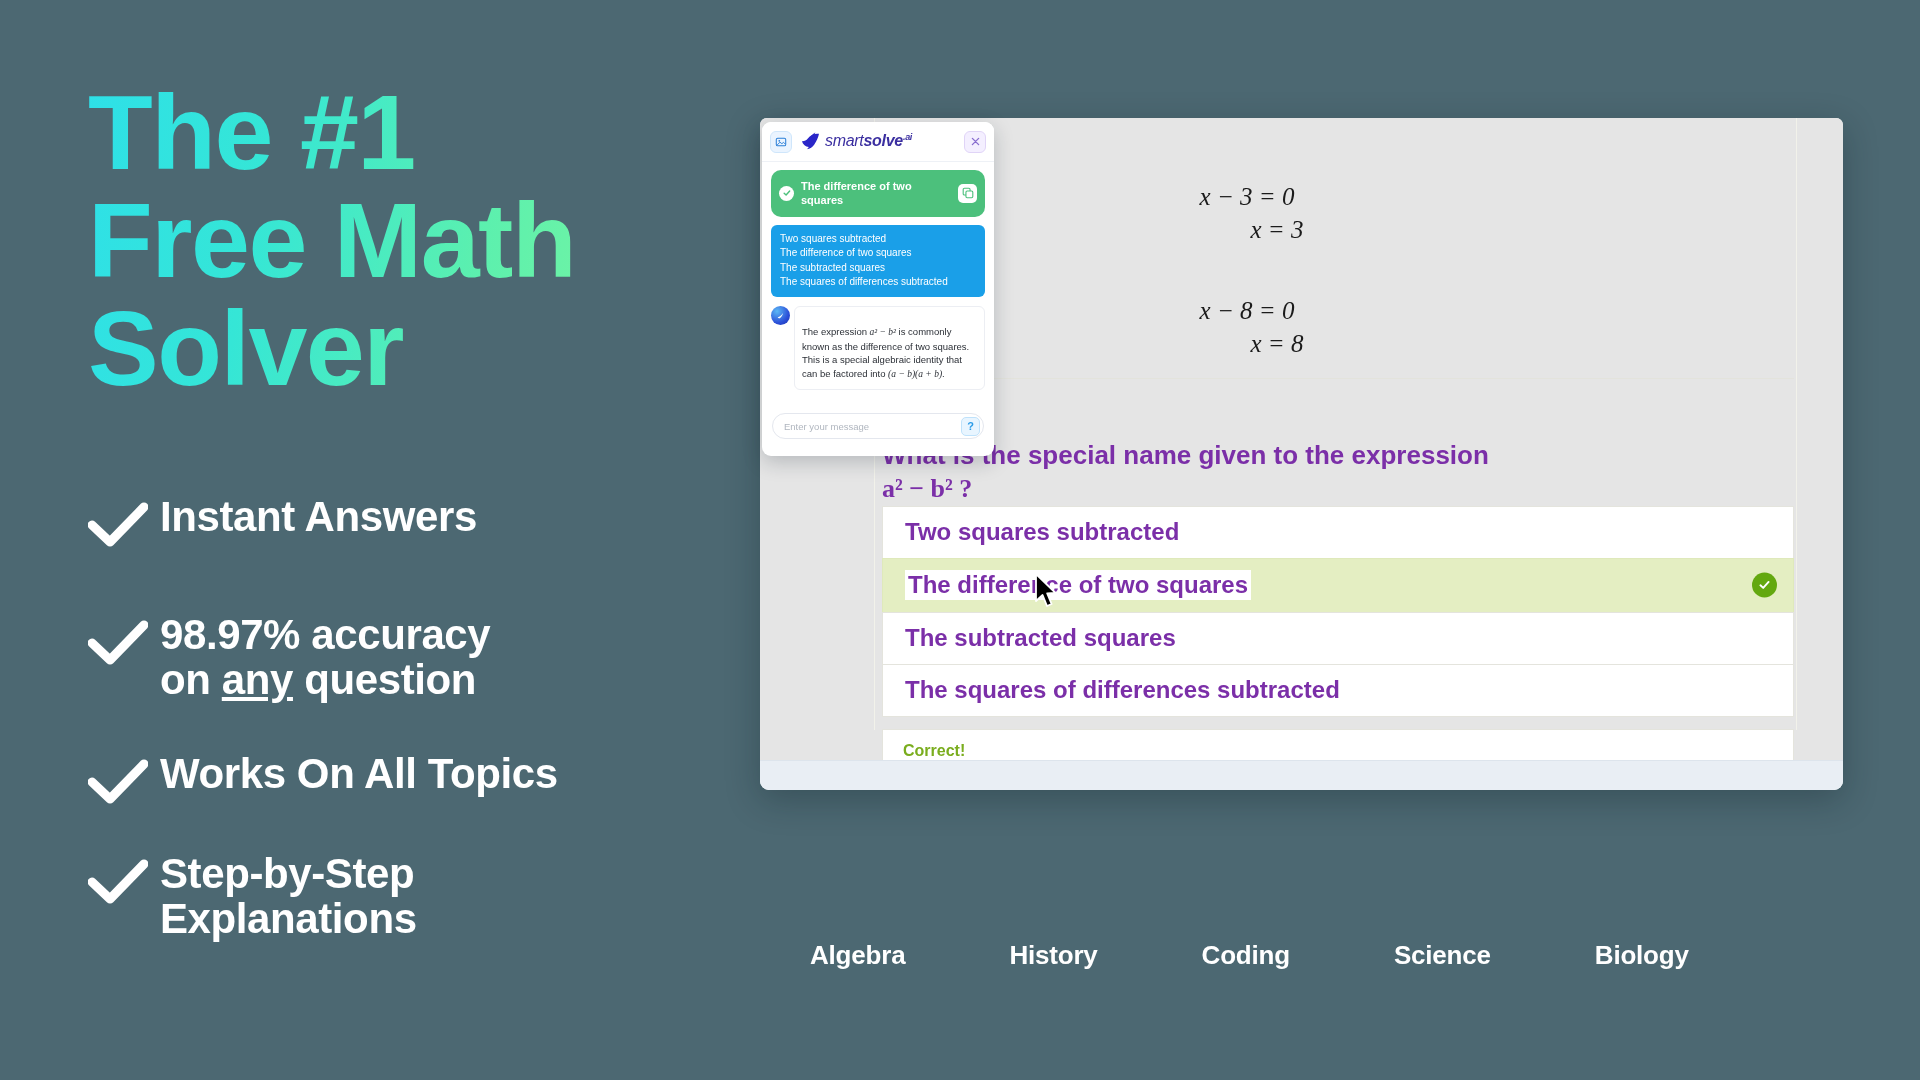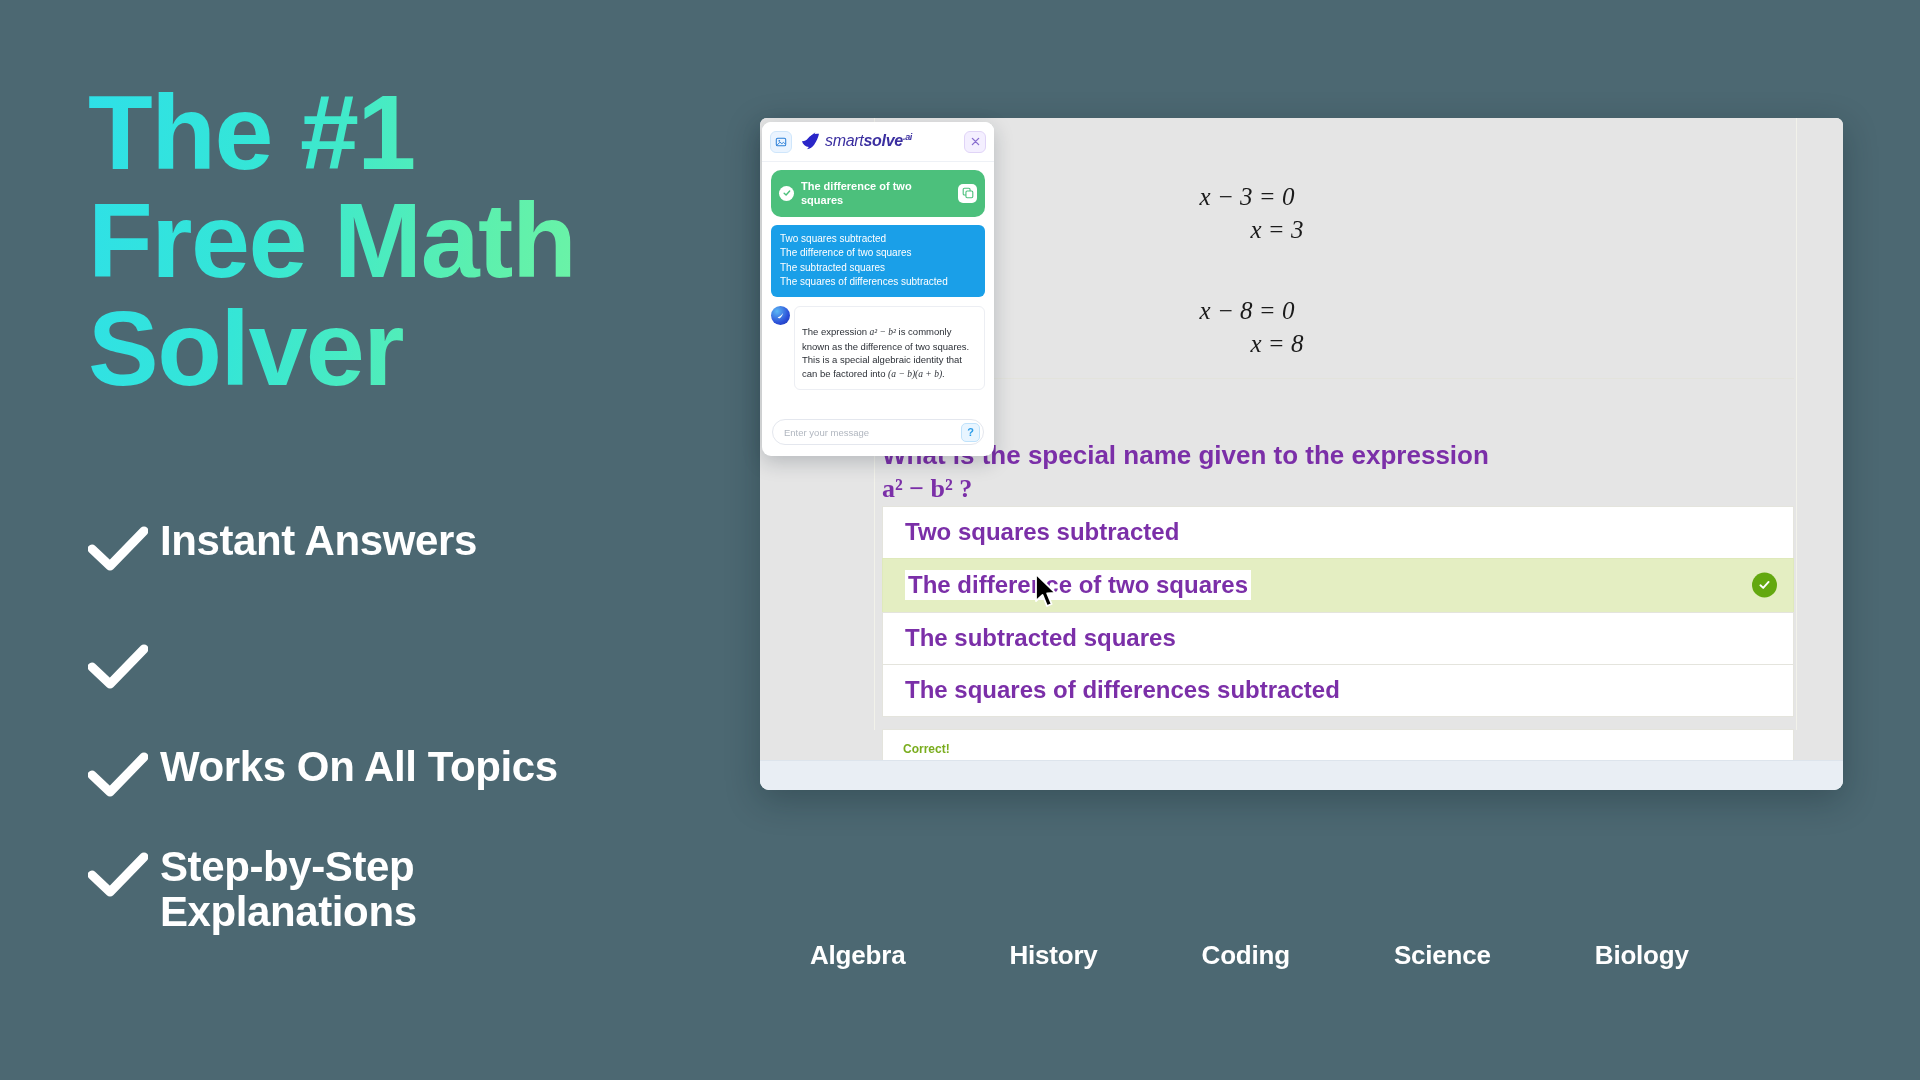--- a/index.html
+++ b/index.html
@@ -15,21 +15,21 @@
   .headline {
     position: absolute; left: 88px; top: 78px;
     font-size: 106px; line-height: 1.02; font-weight: 700;
     letter-spacing: -1.5px;
     background: linear-gradient(100deg, #2ee0e8 0%, #35e6d6 35%, #5cf0ae 78%, #6ef3a5 100%);
     -webkit-background-clip: text; background-clip: text;
     -webkit-text-fill-color: transparent; color: transparent;
     white-space: pre-line;
   }
 
-  .features { position: absolute; left: 88px; top: 516px; width: 640px; }
+  .features { position: absolute; left: 88px; top: 492px; width: 640px; }
   .feature { display: flex; align-items: flex-start; margin-bottom: 38px; }
   .feature:last-child { margin-bottom: 0; }
   .check {
     flex: 0 0 72px; height: 62px; display: flex; align-items: center;
     justify-content: flex-start; padding-top: 4px;
   }
   .check svg { display: block; }
   .feature-label {
     color: #ffffff; font-size: 42px; font-weight: 700;
     line-height: 1.08; letter-spacing: -0.4px; white-space: pre-line;
@@ -119,21 +119,21 @@
     position: absolute; right: 16px; top: 50%; transform: translateY(-50%);
     width: 25px; height: 25px; border-radius: 50%;
     background: #63a80f; display: flex; align-items: center; justify-content: center;
   }
   .badge-check svg { display: block; }
 
   .answer-box {
     border: 1px solid #e4e4dd; margin-top: 12px;
     padding: 12px 16px 20px 20px; background: #ffffff;
   }
-  .answer-tag { color: #7aad1e; font-size: 12px; font-weight: 700; }
+  .answer-tag { color: #7aad1e; font-size: 16px; font-weight: 700; }
 
   
   .chat {
     position: absolute; left: 762px; top: 122px;
     width: 232px; height: 334px;
     background: #ffffff; border-radius: 9px;
     box-shadow: 0 6px 20px rgba(16,34,44,0.22);
     overflow: hidden; display: flex; flex-direction: column;
   }
   .chat-head {
@@ -187,21 +187,21 @@
     background: radial-gradient(circle at 32% 28%, #5bb8f5 0%, #2b4fd8 62%, #1b2fa8 100%);
     flex: 0 0 auto; display: flex; align-items: center; justify-content: center;
   }
   .bubble-ai {
     background: #ffffff; border: 1px solid #eceef3; border-radius: 6px;
     padding: 18px 7px 7px 7px; font-size: 9.5px; line-height: 1.45;
     color: #2b2f36; flex: 1 1 auto;
   }
   .bubble-ai .mth { font-family: "Liberation Serif", serif; font-style: italic; }
 
-  .chat-foot { padding: 9px 10px 11px 10px; }
+  .chat-foot { padding: 9px 10px 17px 10px; }
   .composer {
     height: 26px; border: 1px solid #e4e7ee; border-radius: 13px;
     display: flex; align-items: center; padding: 0 3px 0 11px; background: #fff;
   }
   .composer input {
     border: none; outline: none; flex: 1 1 auto; font-size: 9.5px;
     color: #9aa0ab; font-family: "Liberation Sans", sans-serif; background: transparent;
   }
   .composer input::placeholder { color: #b0b6bf; }
   .help-btn {
@@ -232,20 +232,22 @@
       </span>
       <span class="feature-label">Instant Answers</span>
     </div>
 
     <div class="feature f2">
       <span class="check">
         <svg width="60" height="46" viewBox="0 0 60 46">
             <path d="M4 23 L22 40 L56 5" stroke="#ffffff" stroke-width="9" fill="none" stroke-linecap="round" stroke-linejoin="round"></path>
           </svg>
       </span>
+      <span class="feature-label"><span>98.97% accuracy
+on </span><u>any</u><span> question</span></span>
     </div>
 
     <div class="feature">
       <span class="check">
         <svg width="60" height="46" viewBox="0 0 60 46">
             <path d="M4 23 L22 40 L56 5" stroke="#ffffff" stroke-width="9" fill="none" stroke-linecap="round" stroke-linejoin="round"></path>
           </svg>
       </span>
       <span class="feature-label">Works On All Topics</span>
     </div>

